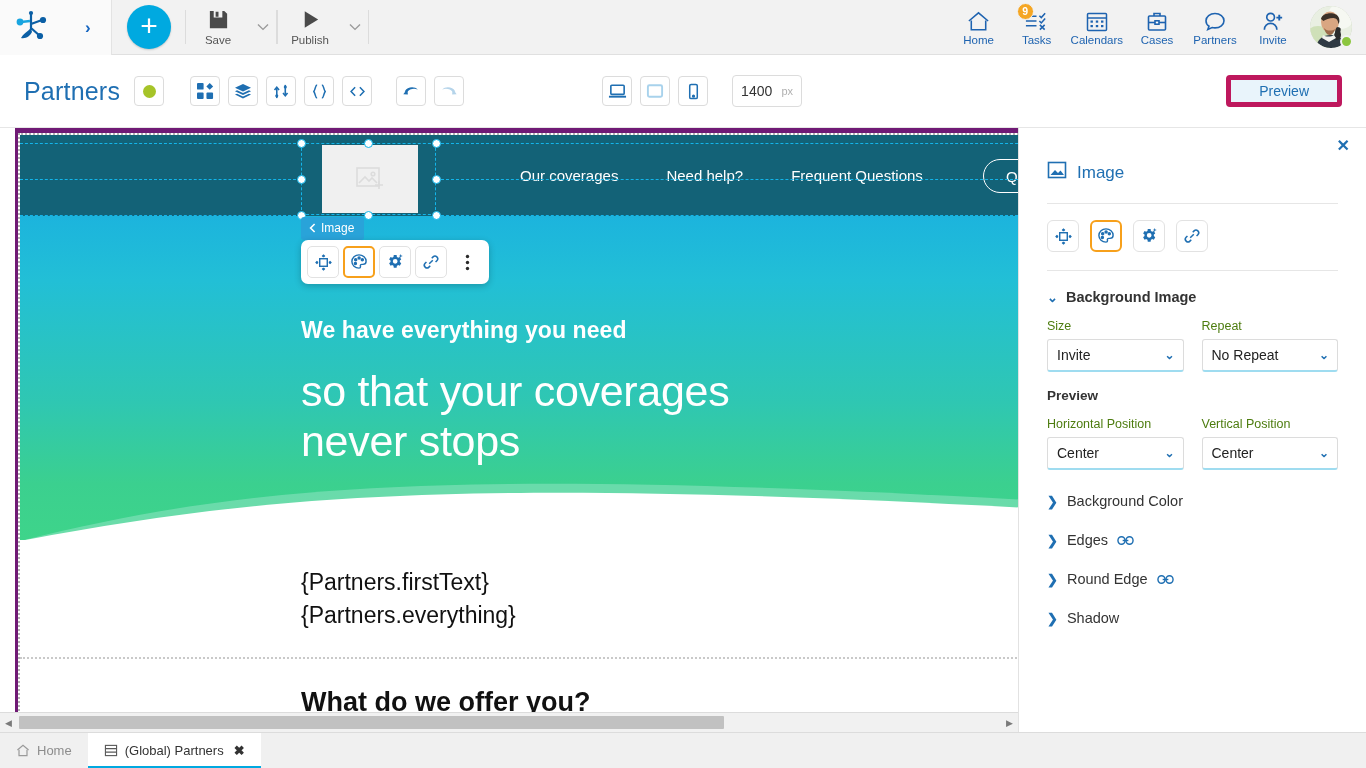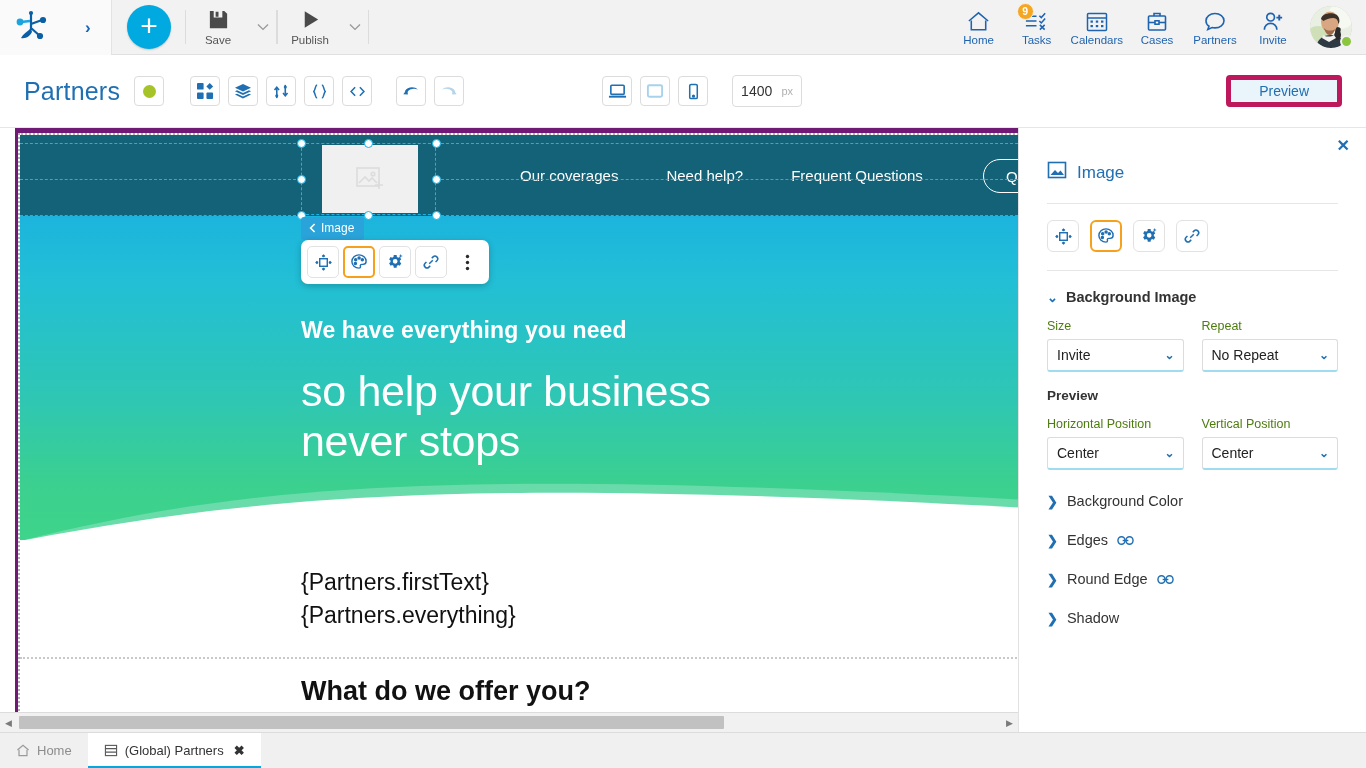--- a/index.html
+++ b/index.html
@@ -148,21 +148,21 @@
   .hero-kicker { color: #fff; font-size: 23px; font-weight: bold; letter-spacing: .1px; }
   .hero-head {
     color: #fff; font-size: 43px; line-height: 1.17; margin-top: 22px;
     font-weight: 400; letter-spacing: -.3px;
   }
   .wave { position: absolute; left: 0; bottom: -1px; width: 100%; height: 95px; }
 
   .body-sec { position: relative; padding: 26px 0 0 281px; background: #fff; }
   .bind-line { font-size: 23px; color: #111; line-height: 1.45; }
   .divider-dotted { margin: 24px 0 0 -281px; width: 1012px; border-top: 2px dotted #c9c9c9; }
-  .offer-h { font-size: 27px; font-weight: bold; color: #111; margin-top: 17px; }
+  .offer-h { font-size: 27px; font-weight: bold; color: #111; margin-top: 28px; }
 
   
   .sel-box {
     position: absolute; left: 281px; top: 8px; width: 135px; height: 72px;
     border: 1.5px dashed #13b5ea; pointer-events: none;
   }
   .sel-img {
     position: absolute; left: 302px; top: 10px; width: 96px; height: 68px;
     background: #f0f0f0; display: flex; align-items: center; justify-content: center;
   }
@@ -543,21 +543,21 @@
             <a>Frequent Questions</a>
           </div>
           <div class="hero-cta">
             <span>Quote now</span>
           </div>
         </div>
 
         <div class="hero-copy">
           <div class="hero-kicker">We have everything you need</div>
           <div class="hero-head">
-            <div>so help your business</div>
+            <div>so that your coverages</div>
             <div>never stops</div>
           </div>
         </div>
 
         <svg class="wave" viewBox="0 0 1012 95" preserveAspectRatio="none">
           <path d="M0 95 C 230 38 430 22 1012 54 L1012 95 Z" fill="#8fe3c2" opacity=".55"></path>
           <path d="M0 95 C 250 48 450 32 1012 62 L1012 95 Z" fill="#ffffff"></path>
         </svg>
       </div>
 

